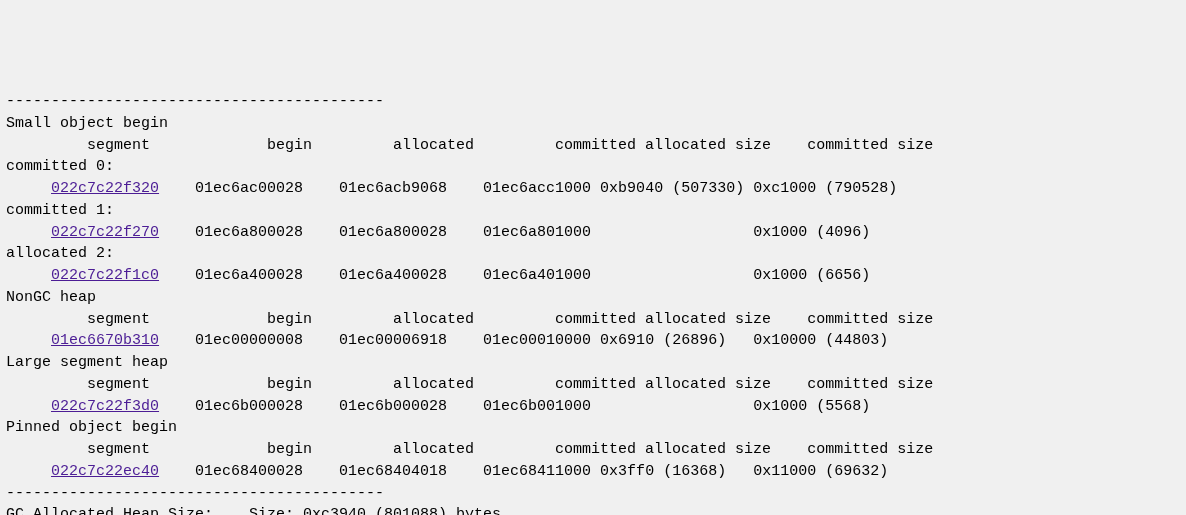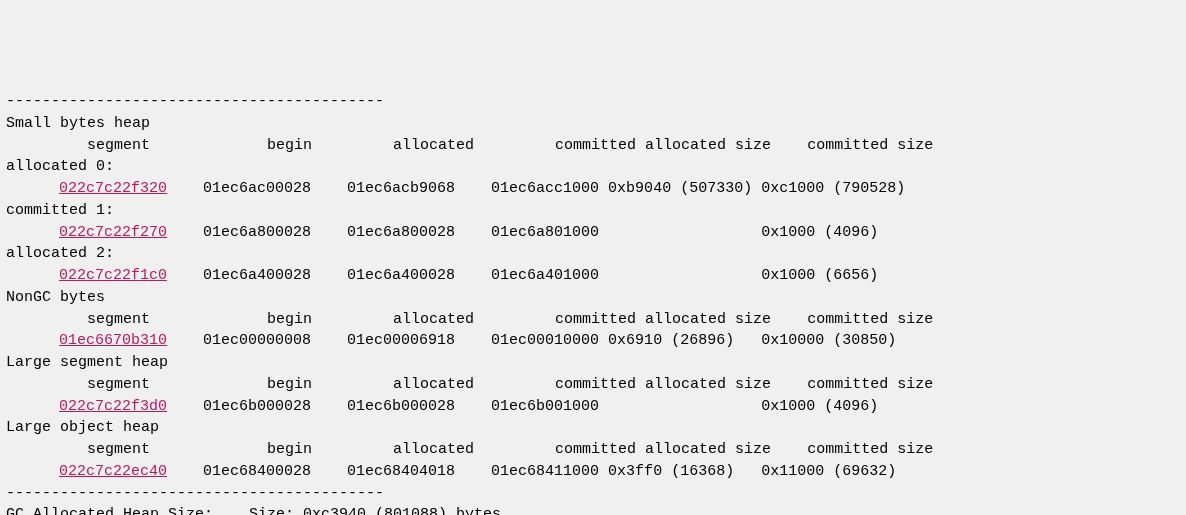--- a/index.html
+++ b/index.html
@@ -6,46 +6,45 @@
     margin: 0;
     padding: 4px 6px;
     background-color: #f0f0f0;
     font-family: Consolas, "Courier New", monospace;
     font-size: 15px;
     line-height: 1.45;
     color: #000;
     white-space: pre;
   }
   a.seglink {
-    color: #be185d;
+    color: #4c1d95;
     text-decoration: underline;
-    margin-left: 8px;
   }
 </style>
 </head>
 <body>
 
 
 
 <span>------------------------------------------</span>
-<span>Small bytes heap</span>
+<span>Small object begin</span>
 <span>         segment             begin         allocated         committed allocated size    committed size</span>
-<span>allocated 0:</span>
+<span>committed 0:</span>
 <span>     </span><a href="#" class="seglink">022c7c22f320</a><span>    01ec6ac00028    01ec6acb9068    01ec6acc1000 0xb9040 (507330) 0xc1000 (790528)</span>
 <span>committed 1:</span>
 <span>     </span><a href="#" class="seglink">022c7c22f270</a><span>    01ec6a800028    01ec6a800028    01ec6a801000                  0x1000 (4096)</span>
 <span>allocated 2:</span>
 <span>     </span><a href="#" class="seglink">022c7c22f1c0</a><span>    01ec6a400028    01ec6a400028    01ec6a401000                  0x1000 (6656)</span>
-<span>NonGC bytes</span>
+<span>NonGC heap</span>
 <span>         segment             begin         allocated         committed allocated size    committed size</span>
-<span>     </span><a href="#" class="seglink">01ec6670b310</a><span>    01ec00000008    01ec00006918    01ec00010000 0x6910 (26896)   0x10000 (30850)</span>
+<span>     </span><a href="#" class="seglink">01ec6670b310</a><span>    01ec00000008    01ec00006918    01ec00010000 0x6910 (26896)   0x10000 (44803)</span>
 <span>Large segment heap</span>
 <span>         segment             begin         allocated         committed allocated size    committed size</span>
-<span>     </span><a href="#" class="seglink">022c7c22f3d0</a><span>    01ec6b000028    01ec6b000028    01ec6b001000                  0x1000 (4096)</span>
-<span>Large object heap</span>
+<span>     </span><a href="#" class="seglink">022c7c22f3d0</a><span>    01ec6b000028    01ec6b000028    01ec6b001000                  0x1000 (5568)</span>
+<span>Pinned object begin</span>
 <span>         segment             begin         allocated         committed allocated size    committed size</span>
 <span>     </span><a href="#" class="seglink">022c7c22ec40</a><span>    01ec68400028    01ec68404018    01ec68411000 0x3ff0 (16368)   0x11000 (69632)</span>
 <span>------------------------------------------</span>
 <span>GC Allocated Heap Size:    Size: 0xc3940 (801088) bytes.</span>
 
 
 
 
 
 </body></html>

